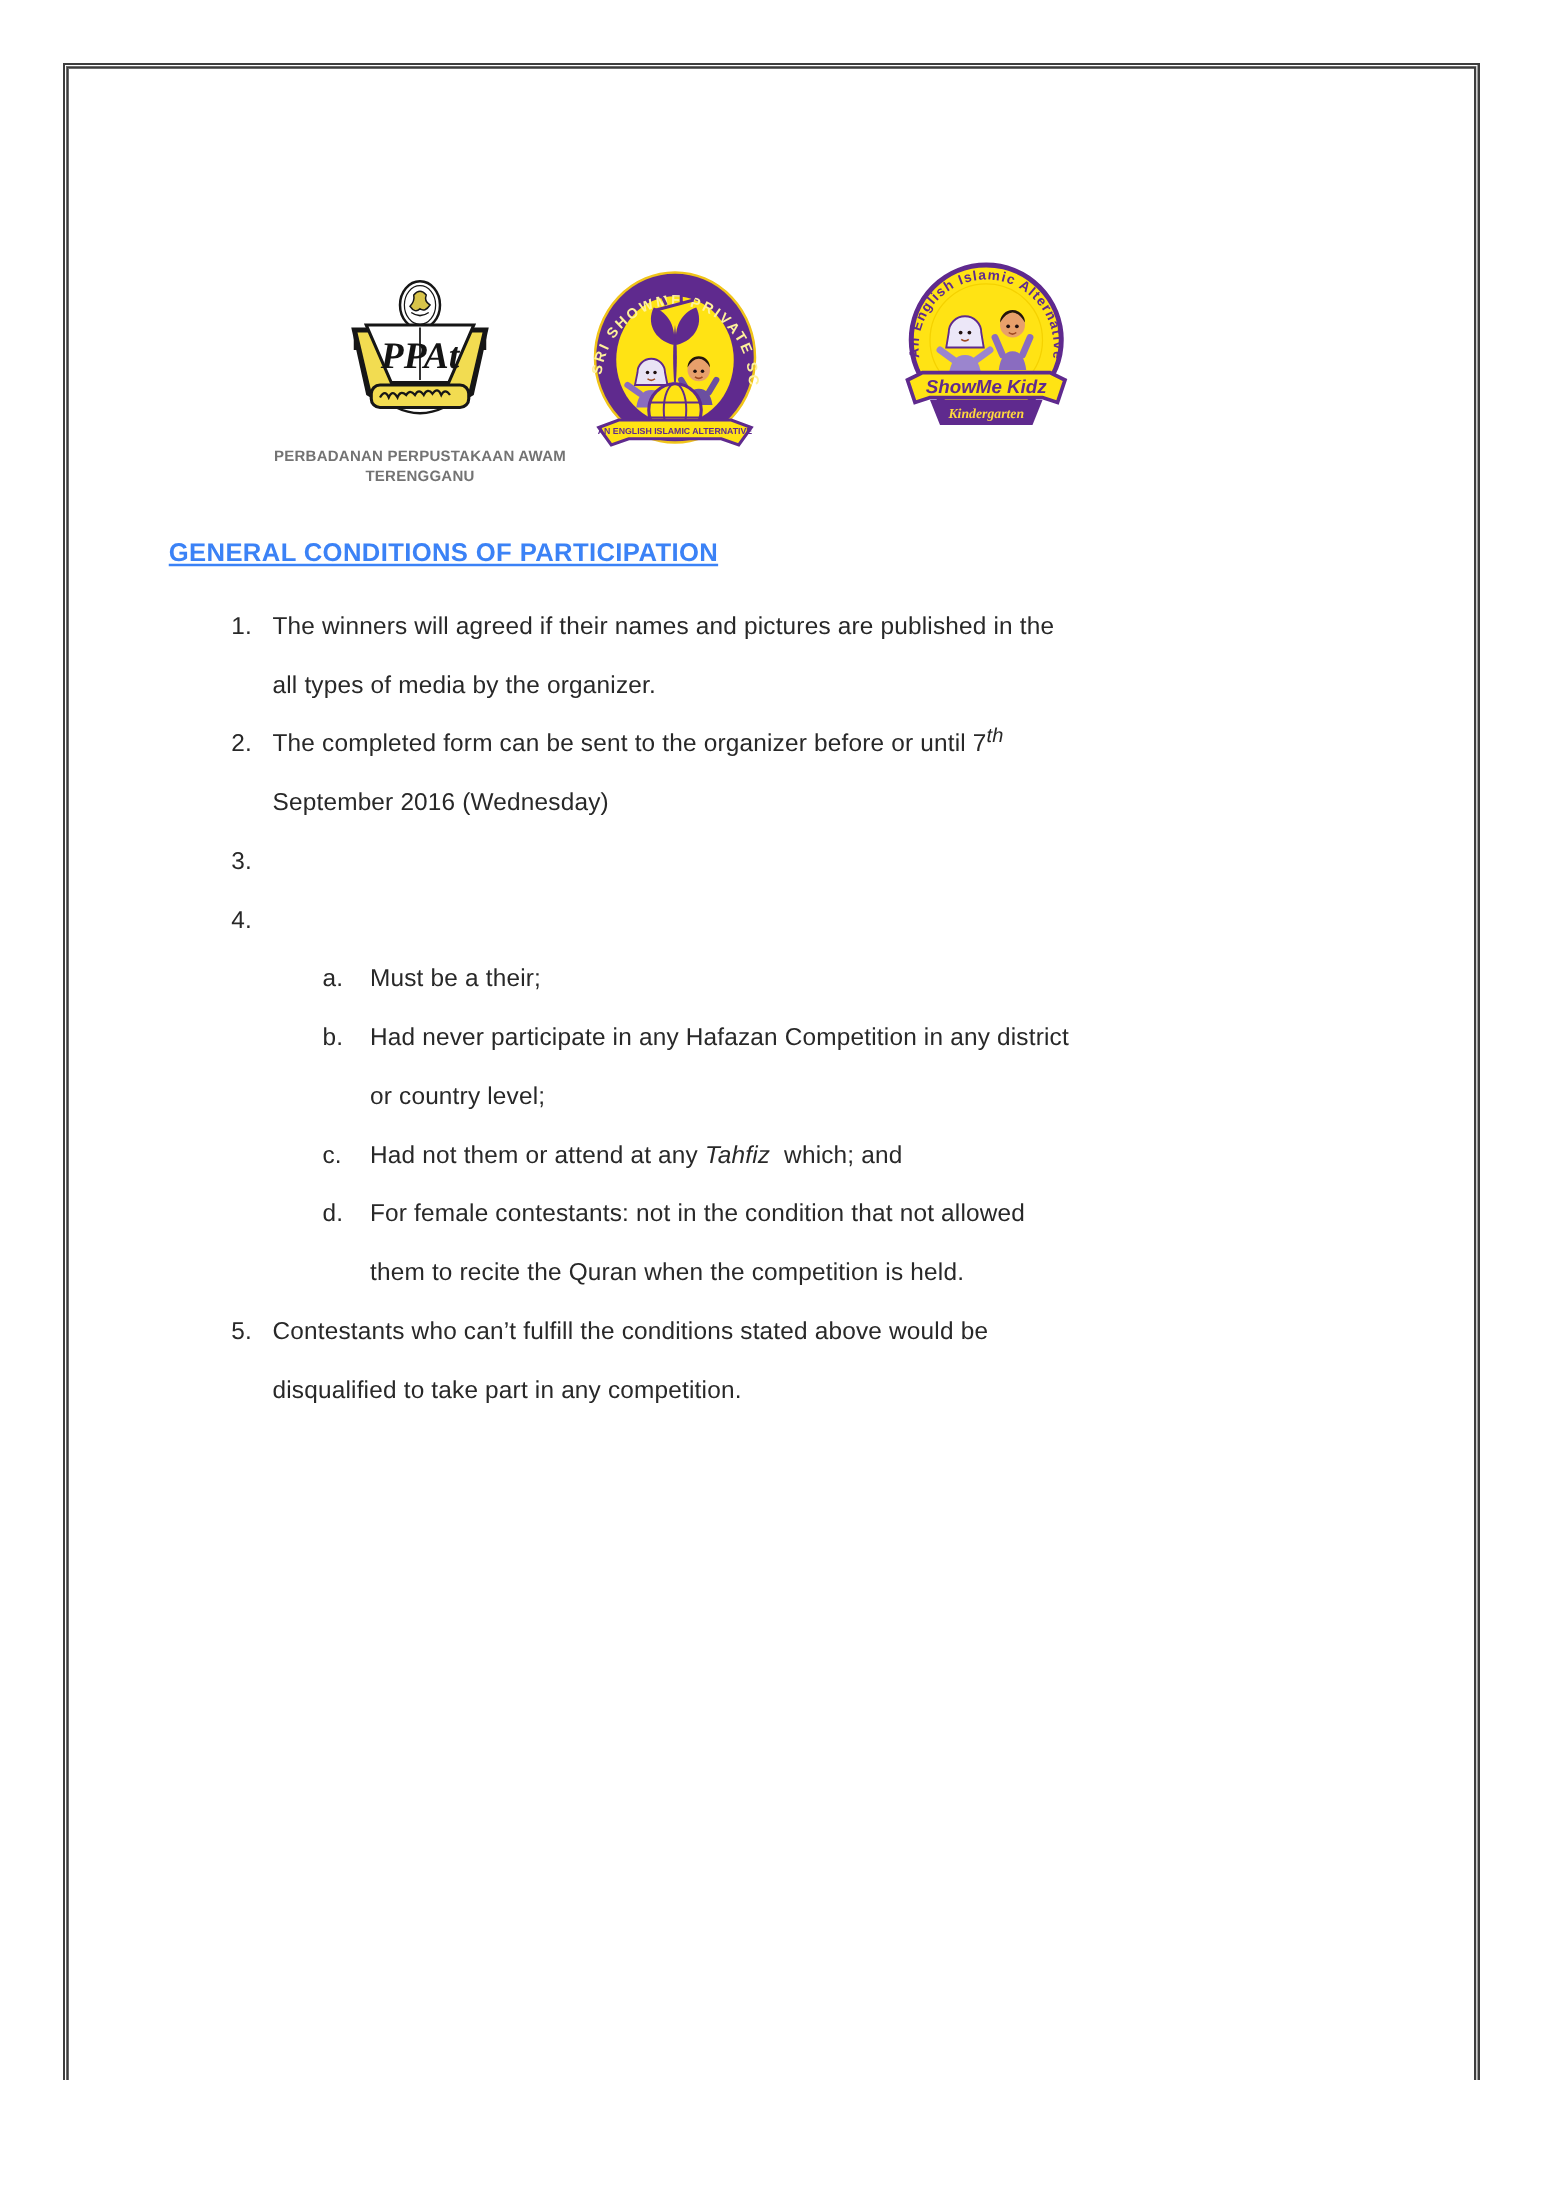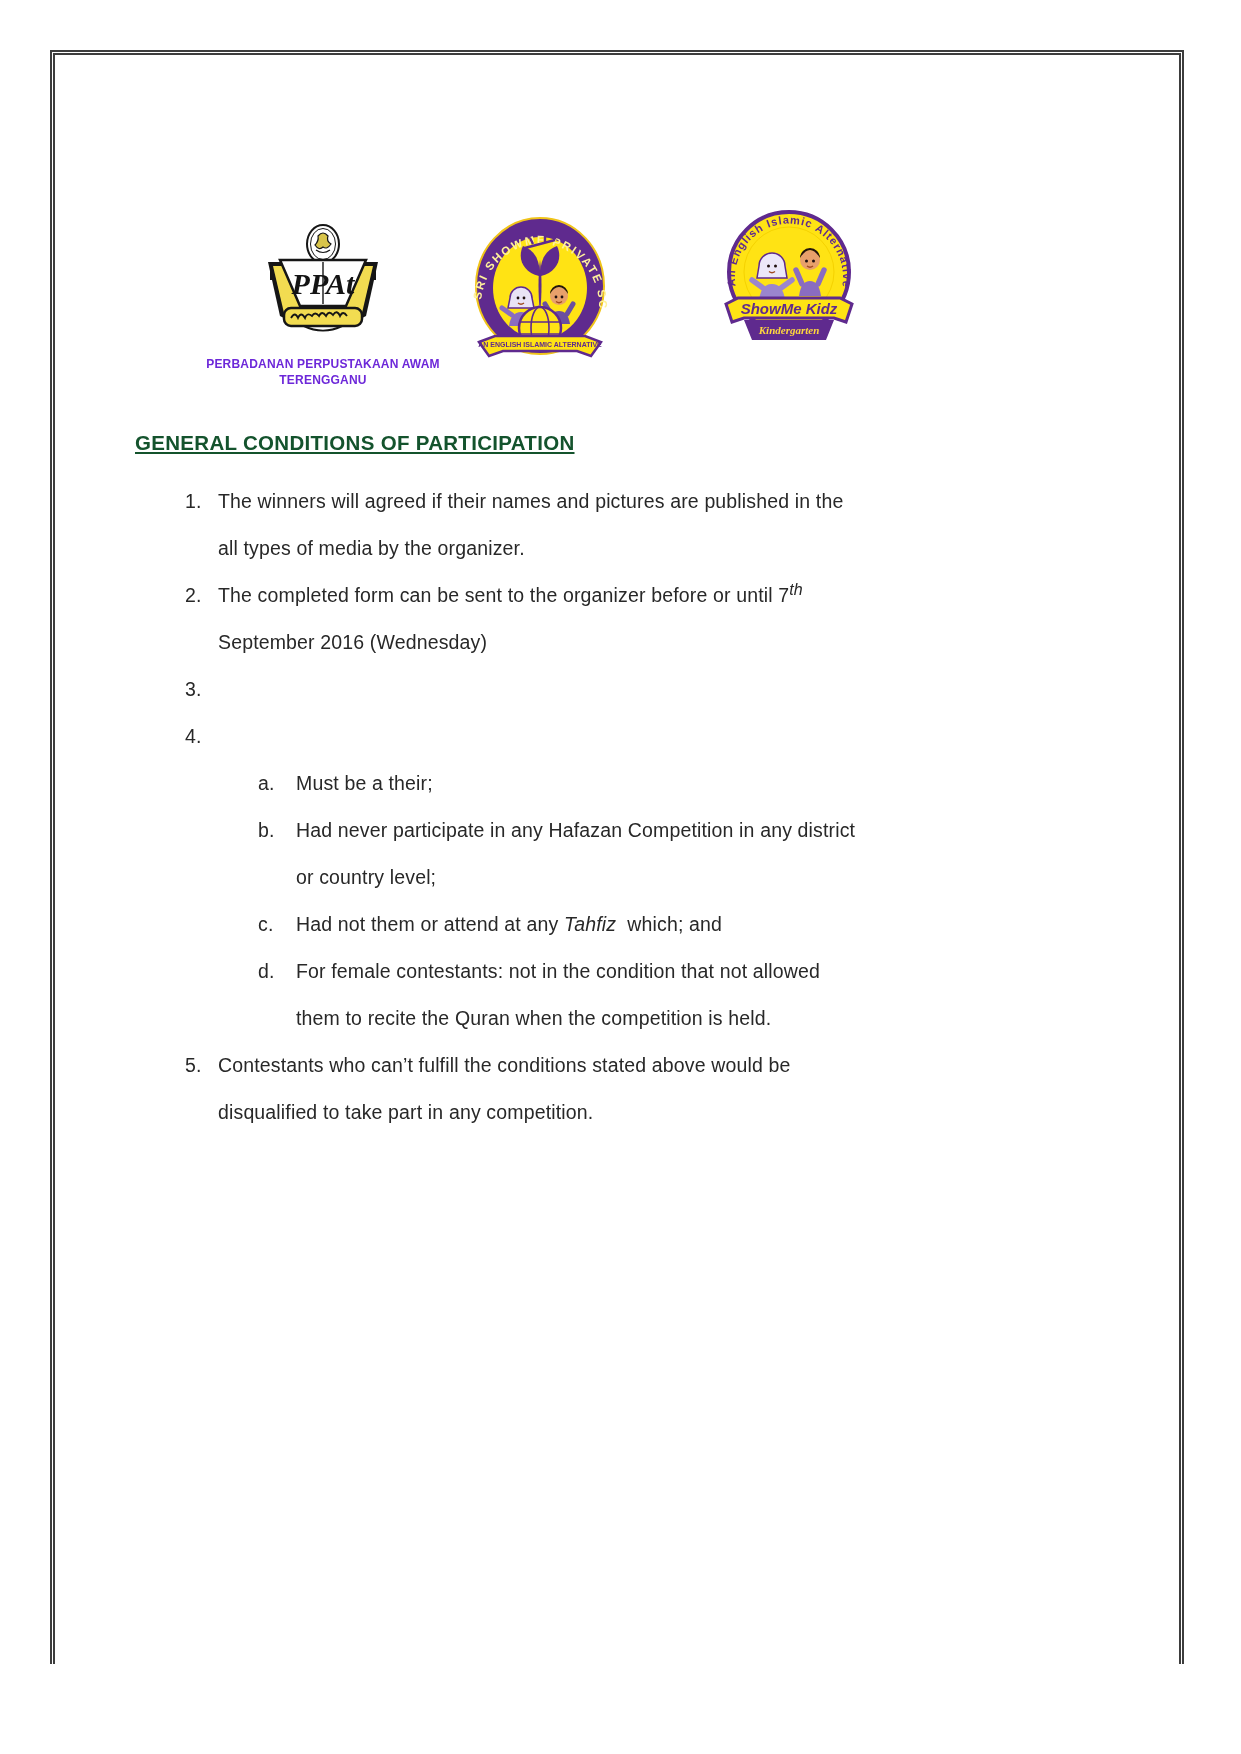--- a/index.html
+++ b/index.html
@@ -8,35 +8,35 @@
     font-family:"Liberation Sans", sans-serif;color:#282828;overflow:hidden;
   }
   
   .page-border{
     position:absolute;left:50px;top:50px;width:1134px;height:1614px;
     border-top:5px double #3d3d3d;border-left:5px double #3d3d3d;border-right:5px double #3d3d3d;
     box-sizing:border-box;pointer-events:none;
   }
   
   .logo{position:absolute;text-align:center;}
-  .logo-library{left:243px;top:224px;width:160px;}
+  .logo-library{left:256px;top:224px;width:160px;}
   .logo-school{left:465px;top:214px;width:150px;}
   .logo-kidz{left:714px;top:208px;width:150px;}
   .logo-caption{
-    margin-top:6px;font-size:12px;font-weight:bold;line-height:16px;color:#6d28d9;
+    margin-top:6px;font-size:12px;font-weight:bold;line-height:16px;color:#737373;
     letter-spacing:.2px;width:250px;margin-left:-45px;
   }
   
   .content{
     position:absolute;left:135px;top:428px;width:910px;
     font-size:19.5px;line-height:47px;letter-spacing:.15px;
   }
   .doc-heading{
     font-size:20.5px;font-weight:bold;text-decoration:underline;
-    letter-spacing:.3px;line-height:30px;margin:0 0 20px 0;color:#14532d;
+    letter-spacing:.3px;line-height:30px;margin:0 0 20px 0;color:#3b82f6;
   }
   .intro{white-space:pre-wrap;}
   .num-list{margin-top:9px;}
   .li{display:flex;padding-left:50px;}
   .li .num{flex:none;width:33px;}
   .li .txt{white-space:pre-wrap;}
   .sub{display:flex;padding-left:123px;}
   .sub .letter{flex:none;width:38px;}
   .sub .txt{white-space:pre-wrap;}
   .sup{vertical-align:super;font-size:16px;line-height:0;font-style:italic;}

